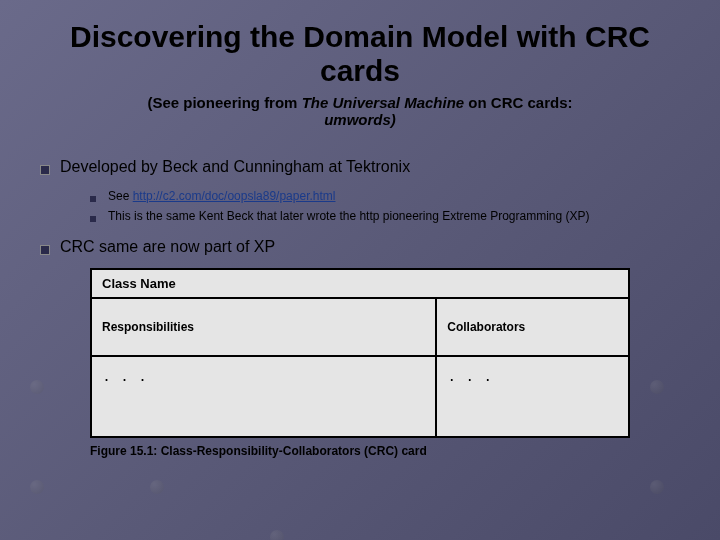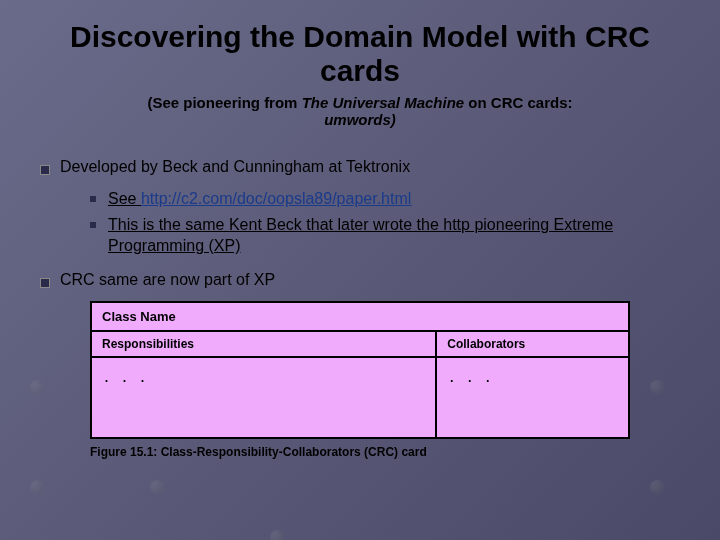--- a/index.html
+++ b/index.html
@@ -82,54 +82,53 @@
   }
   .sub-bullet-icon {
     width: 6px;
     height: 6px;
     background: #2a2a4a;
     margin-right: 12px;
     margin-top: 8px;
     flex-shrink: 0;
   }
   .sub-bullet-text {
-    font-size: 16px;
+    font-size: 12px;
     color: #000;
     line-height: 1.35;
-    text-decoration: underline;
   }
   .link {
     color: #1a3a8a;
     text-decoration: underline;
   }
   .card-container {
     margin: 10px 60px 8px 60px;
   }
   .card {
     border: 2px solid #000;
-    background: #f0abfc;
+    background: #e5e5e5;
   }
   .card-header {
     padding: 6px 10px;
     border-bottom: 2px solid #000;
     font-weight: bold;
     font-size: 13px;
   }
   .card-row {
     display: flex;
   }
   .card-left {
     flex: 1.8;
     border-right: 2px solid #000;
   }
   .card-right {
     flex: 1;
   }
   .card-subhead {
-    padding: 5px 10px;
+    padding: 21px 10px;
     border-bottom: 2px solid #000;
     font-weight: bold;
     font-size: 12px;
   }
   .card-body {
     padding: 8px 12px 50px 12px;
     font-size: 18px;
     letter-spacing: 4px;
   }
   .figure-caption {

